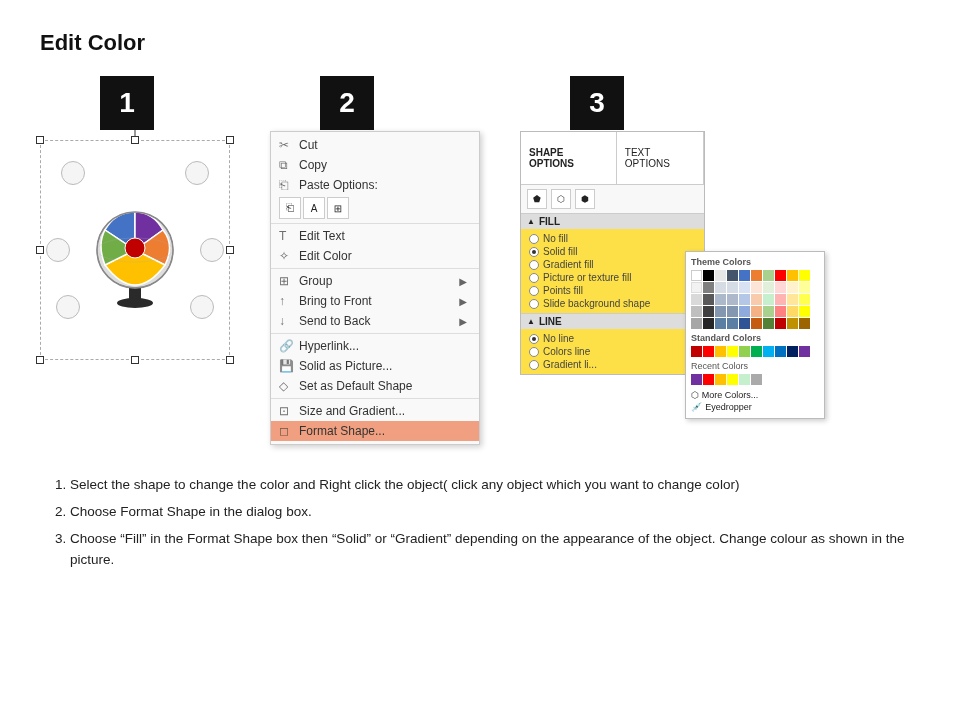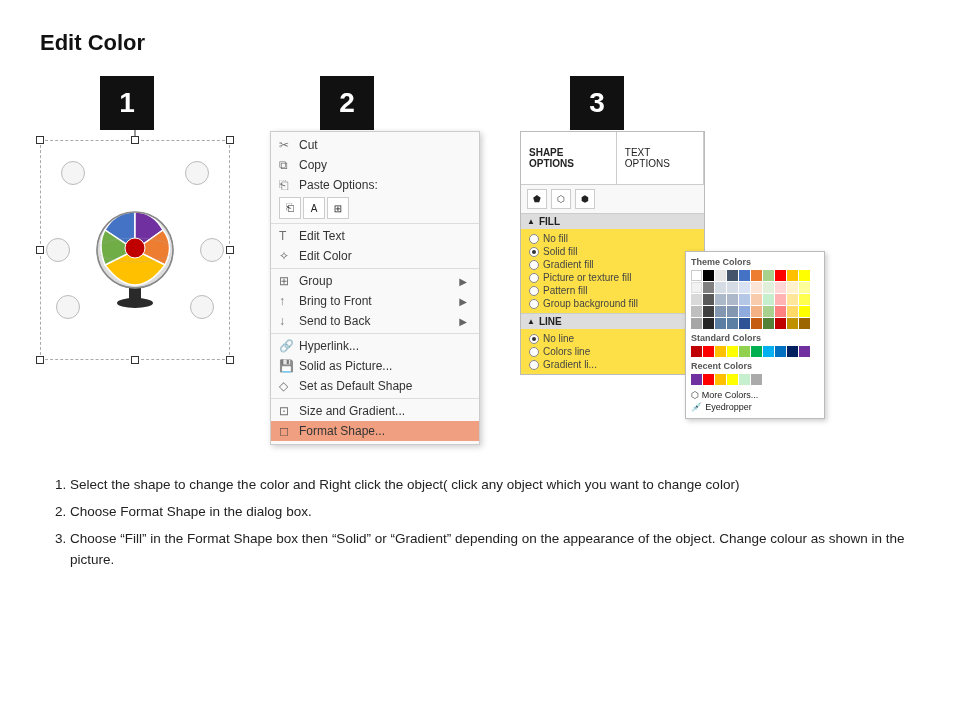--- a/index.html
+++ b/index.html
@@ -447,25 +447,25 @@
           <div class="radio-option">
             <span class="radio-dot"></span>
             <span>Gradient fill</span>
           </div>
           <div class="radio-option">
             <span class="radio-dot"></span>
             <span>Picture or texture fill</span>
           </div>
           <div class="radio-option">
             <span class="radio-dot"></span>
-            <span>Pattern fill</span>
-          </div>
-          <div class="radio-option">
-            <span class="radio-dot"></span>
-            <span>Group background fill</span>
+            <span>Points fill</span>
+          </div>
+          <div class="radio-option">
+            <span class="radio-dot"></span>
+            <span>Slide background shape</span>
           </div>
         </div>
         <div class="format-section-header line-section">
           <span class="arrow">▲</span>
           <span>LINE</span>
         </div>
         <div class="format-options">
           <div class="radio-option">
             <span class="radio-dot selected"></span>
             <span>No line</span>
@@ -549,21 +549,21 @@
           <div style="width:11px;height:11px;background:#ff0000;"></div>
           <div style="width:11px;height:11px;background:#ffc000;"></div>
           <div style="width:11px;height:11px;background:#ffff00;"></div>
           <div style="width:11px;height:11px;background:#92d050;"></div>
           <div style="width:11px;height:11px;background:#00b050;"></div>
           <div style="width:11px;height:11px;background:#00b0f0;"></div>
           <div style="width:11px;height:11px;background:#0070c0;"></div>
           <div style="width:11px;height:11px;background:#002060;"></div>
           <div style="width:11px;height:11px;background:#7030a0;"></div>
         </div>
-        <div style="font-weight:bold;margin-bottom:3px;color:#555;">Recent Colors</div>
+        <div style="font-weight:normal;margin-bottom:3px;color:#555;">Recent Colors</div>
         <div style="display:flex;gap:1px;margin-bottom:4px;">
           <div style="width:11px;height:11px;background:#7030a0;"></div>
           <div style="width:11px;height:11px;background:#ff0000;"></div>
           <div style="width:11px;height:11px;background:#ffc000;"></div>
           <div style="width:11px;height:11px;background:#ffff00;"></div>
           <div style="width:11px;height:11px;background:#c6efce;"></div>
           <div style="width:11px;height:11px;background:#aaaaaa;"></div>
         </div>
         <div style="display:flex;align-items:center;gap:3px;cursor:pointer;padding:1px 0;">
           <span style="font-size:9px;">⬡</span>

